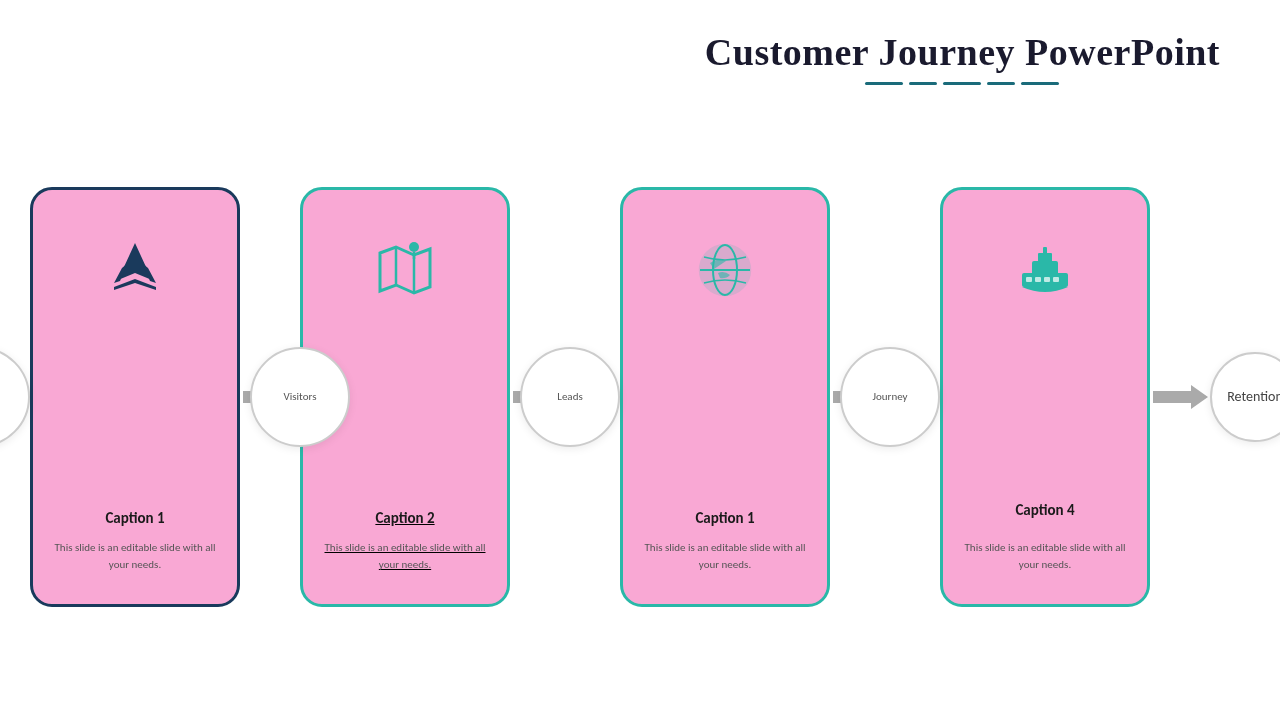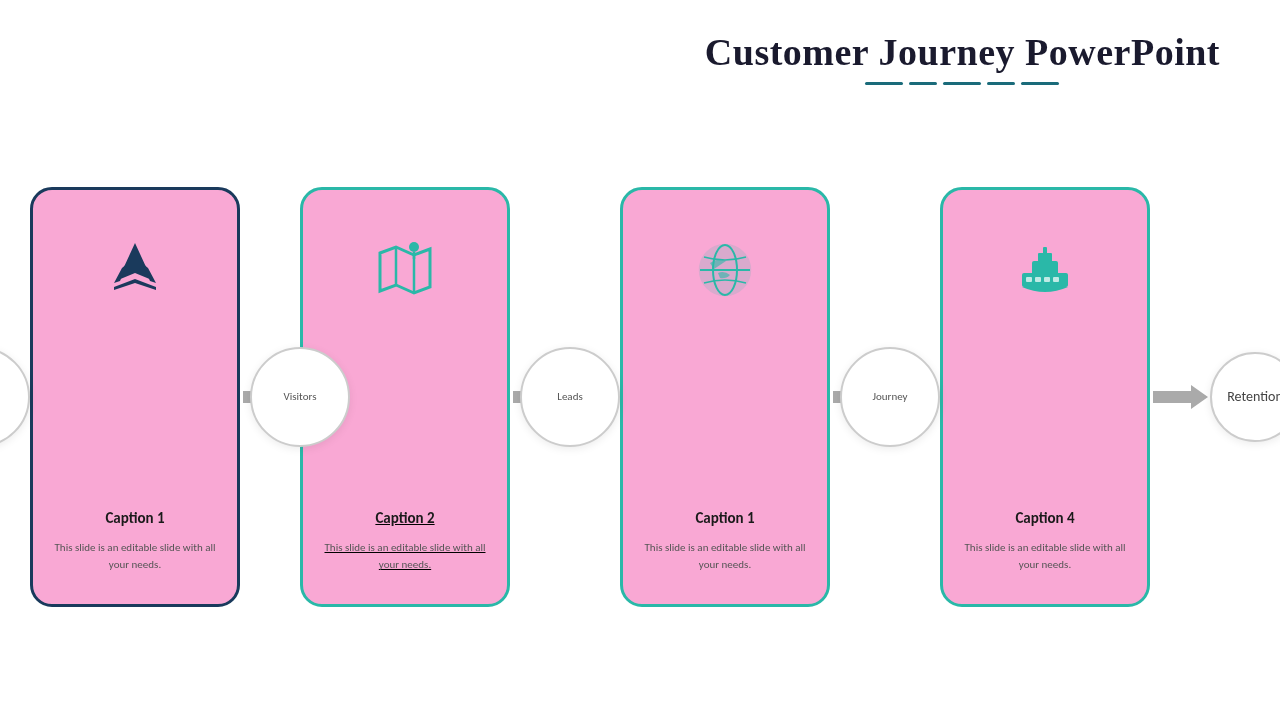--- a/index.html
+++ b/index.html
@@ -245,21 +245,21 @@
     <div class="arrow">
       <svg viewBox="0 0 55 28">
         <polygon points="0,8 38,8 38,2 55,14 38,26 38,20 0,20" fill="#aaaaaa"></polygon>
       </svg>
     </div>
 
     <div class="card-with-label">
       <div class="circle-overlay">
         <span>Journey</span>
       </div>
-      <div class="card card-4" style="margin-left:50px;">
+      <div class="card card-4" style="margin-left:50px;gap:8px;">
         <div class="card-icon">
           <svg viewBox="0 0 70 70" fill="none">
 
             <rect x="12" y="38" width="46" height="14" rx="2" fill="#2ab8a8"></rect>
 
             <path d="M12 52 Q35 62 58 52" fill="#2ab8a8"></path>
 
             <rect x="22" y="26" width="26" height="14" rx="2" fill="#2ab8a8"></rect>
 
             <rect x="28" y="18" width="14" height="10" rx="1" fill="#2ab8a8"></rect>

